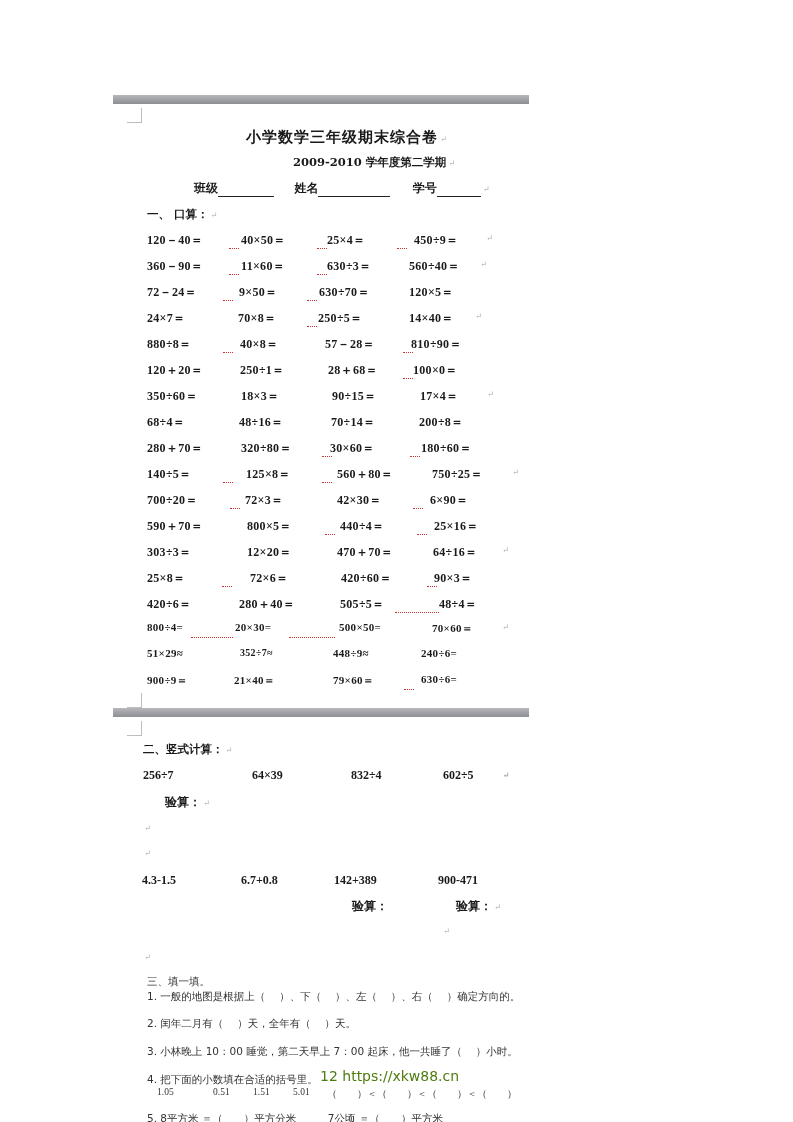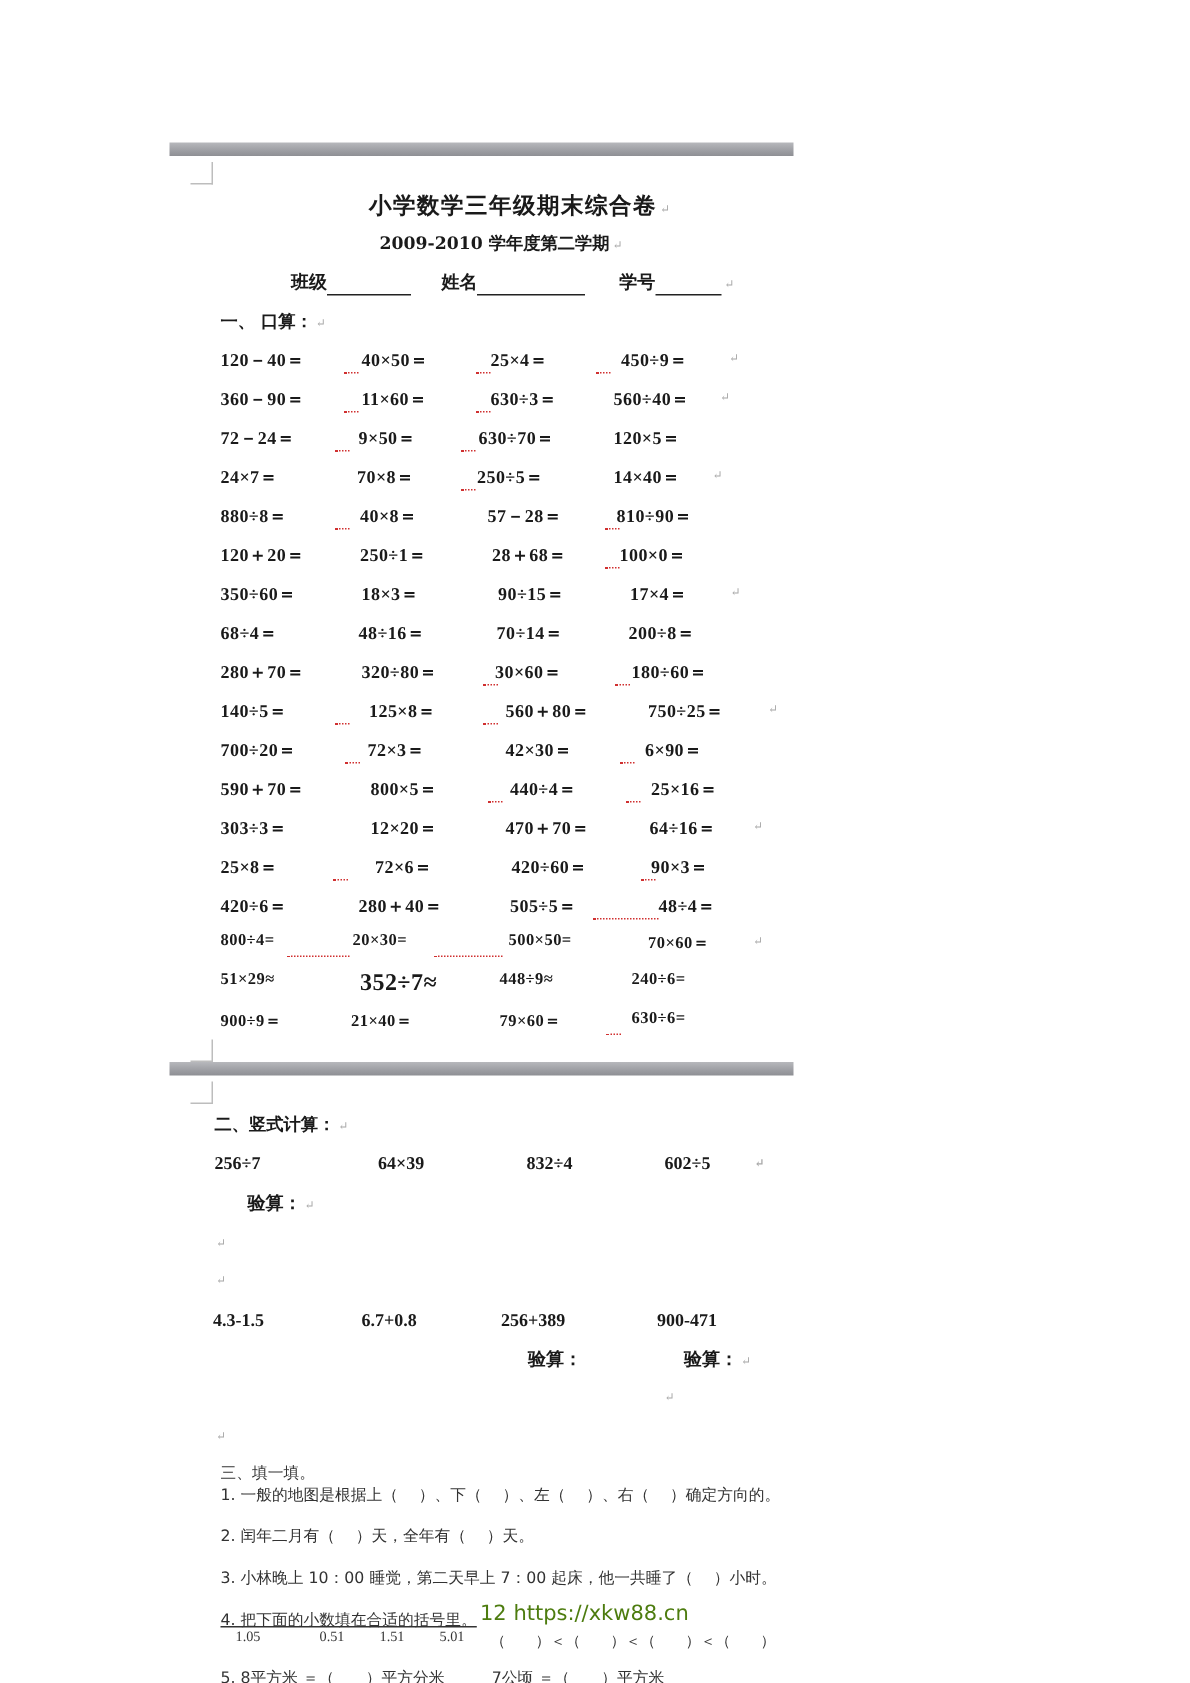--- a/index.html
+++ b/index.html
@@ -9,21 +9,21 @@
   }
   .page-bar {
     position:absolute; left:113px; width:416px; height:9px;
     background:linear-gradient(#b7b8bc,#9d9ea3 60%,#8e8f94);
   }
   .corner { position:absolute; width:14px; height:14px; border-color:#bdbdbd; border-style:solid; border-width:0; }
   .corner.bl { border-right-width:1px; border-bottom-width:1px; }
   .corner.tl { border-right-width:1px; border-top-width:0; border-bottom-width:0; }
   .abs { position:absolute; white-space:nowrap; }
   .title { font-size:15px; font-weight:bold; letter-spacing:1px; }
-  .subtitle { font-size:11.5px; font-weight:bold; }
+  .subtitle { font-size:11.5px; font-weight:bold;margin-left:40px; }
   .info { font-size:12px; font-weight:bold; }
   .blank { display:inline-block; border-bottom:1px solid #222; vertical-align:bottom; height:12px; }
   .section { font-size:11.5px; font-weight:bold; }
   .mark { color:#aaa; font-size:8px; font-weight:normal; margin-left:2px; }
   .eq-row { position:absolute; left:147px; width:380px; height:16px; }
   .eq { position:absolute; top:0; font-size:12px; font-weight:bold; font-family:"Liberation Serif","DejaVu Serif",serif; letter-spacing:0.3px; }
   .squig { position:absolute; top:14px; height:2px; border-bottom:1px dotted #d03030; }
   .rowmark { position:absolute; top:2px; color:#aaa; font-size:8px; }
   .vert { font-size:12px; font-weight:bold; font-family:"Liberation Serif","DejaVu Serif",serif; }
   .fill { font-size:10.5px; font-family:"DejaVu Sans","Liberation Sans",sans-serif; color:#333; }
@@ -193,21 +193,21 @@
   <span class="squig" style="left:44px;width:42px;"></span>
   <span class="eq" style="left:88px;font-size:11px;">20×30=</span>
   <span class="squig" style="left:142px;width:46px;"></span>
   <span class="eq" style="left:192px;font-size:11px;">500×50=</span>
   <span class="eq" style="left:285px;font-size:11px;">70×60＝</span>
   <span class="rowmark" style="left:355px;">↵</span>
 </div>
 
 <div class="eq-row" style="top:647px;">
   <span class="eq" style="left:0;font-size:11px;">51×29≈</span>
-  <span class="eq" style="left:93px;font-size:16px;">352÷7≈</span>
+  <span class="eq" style="left:93px;font-size:10px;">352÷7≈</span>
   <span class="eq" style="left:186px;font-size:11px;">448÷9≈</span>
   <span class="eq" style="left:274px;font-size:11px;">240÷6=</span>
 </div>
 
 <div class="eq-row" style="top:673px;">
   <span class="eq" style="left:0;font-size:11px;">900÷9＝</span>
   <span class="eq" style="left:87px;font-size:11px;">21×40＝</span>
   <span class="eq" style="left:186px;font-size:11px;">79×60＝</span>
   <span class="squig" style="left:257px;width:10px;"></span>
   <span class="eq" style="left:274px;font-size:11px;text-align:center;">630÷6=</span>
@@ -232,39 +232,39 @@
 <div class="abs vert" style="left:165px; top:794px;">
   <span>验算：</span><span class="mark">↵</span>
 </div>
 
 <div class="abs mark" style="left:142px; top:824px;">↵</div>
 <div class="abs mark" style="left:142px; top:849px;">↵</div>
 
 <div class="abs vert" style="left:142px; top:873px; width:380px; height:16px;">
   <span class="abs" style="left:0;">4.3-1.5</span>
   <span class="abs" style="left:99px;">6.7+0.8</span>
-  <span class="abs" style="left:192px;">256+389</span>
+  <span class="abs" style="left:192px;">142+389</span>
   <span class="abs" style="left:296px;">900-471</span>
 </div>
 
 <div class="abs vert" style="left:352px; top:898px;">
   <span>验算：</span>
 </div>
 <div class="abs vert" style="left:456px; top:898px;">
   <span>验算：</span><span class="mark">↵</span>
 </div>
 
 <div class="abs mark" style="left:441px; top:927px;">↵</div>
 <div class="abs mark" style="left:142px; top:953px;">↵</div>
 
 <div class="abs fill" style="left:147px; top:975px;">三、填一填。</div>
 <div class="abs fill" style="left:147px; top:990px;">1. 一般的地图是根据上（　 ）、下（　 ）、左（　 ）、右（　 ）确定方向的。</div>
 <div class="abs fill" style="left:147px; top:1017px;">2. 闰年二月有（　 ）天，全年有（　 ）天。</div>
 <div class="abs fill" style="left:147px; top:1045px;">3. 小林晚上 10：00 睡觉，第二天早上 7：00 起床，他一共睡了（　 ）小时。</div>
-<div class="abs fill" style="left:147px; top:1073px;text-decoration:underline;">4. 把下面的小数填在合适的括号里。</div>
+<div class="abs fill" style="left:147px; top:1073px;">4. 把下面的小数填在合适的括号里。</div>
 
 <div class="abs small-num" style="left:157px; top:1087px; width:360px; height:14px;">
   <span class="abs" style="left:0;">1.05</span>
   <span class="abs" style="left:56px;">0.51</span>
   <span class="abs" style="left:96px;">1.51</span>
   <span class="abs" style="left:136px;">5.01</span>
   <span class="abs" style="left:170px; font-size:10px;">（　　）＜（　　）＜（　　）＜（　　）</span>
 </div>
 
 <div class="abs fill" style="left:147px; top:1112px;">5. 8平方米 ＝（　　）平方分米　　　7公顷 ＝（　　）平方米</div>

